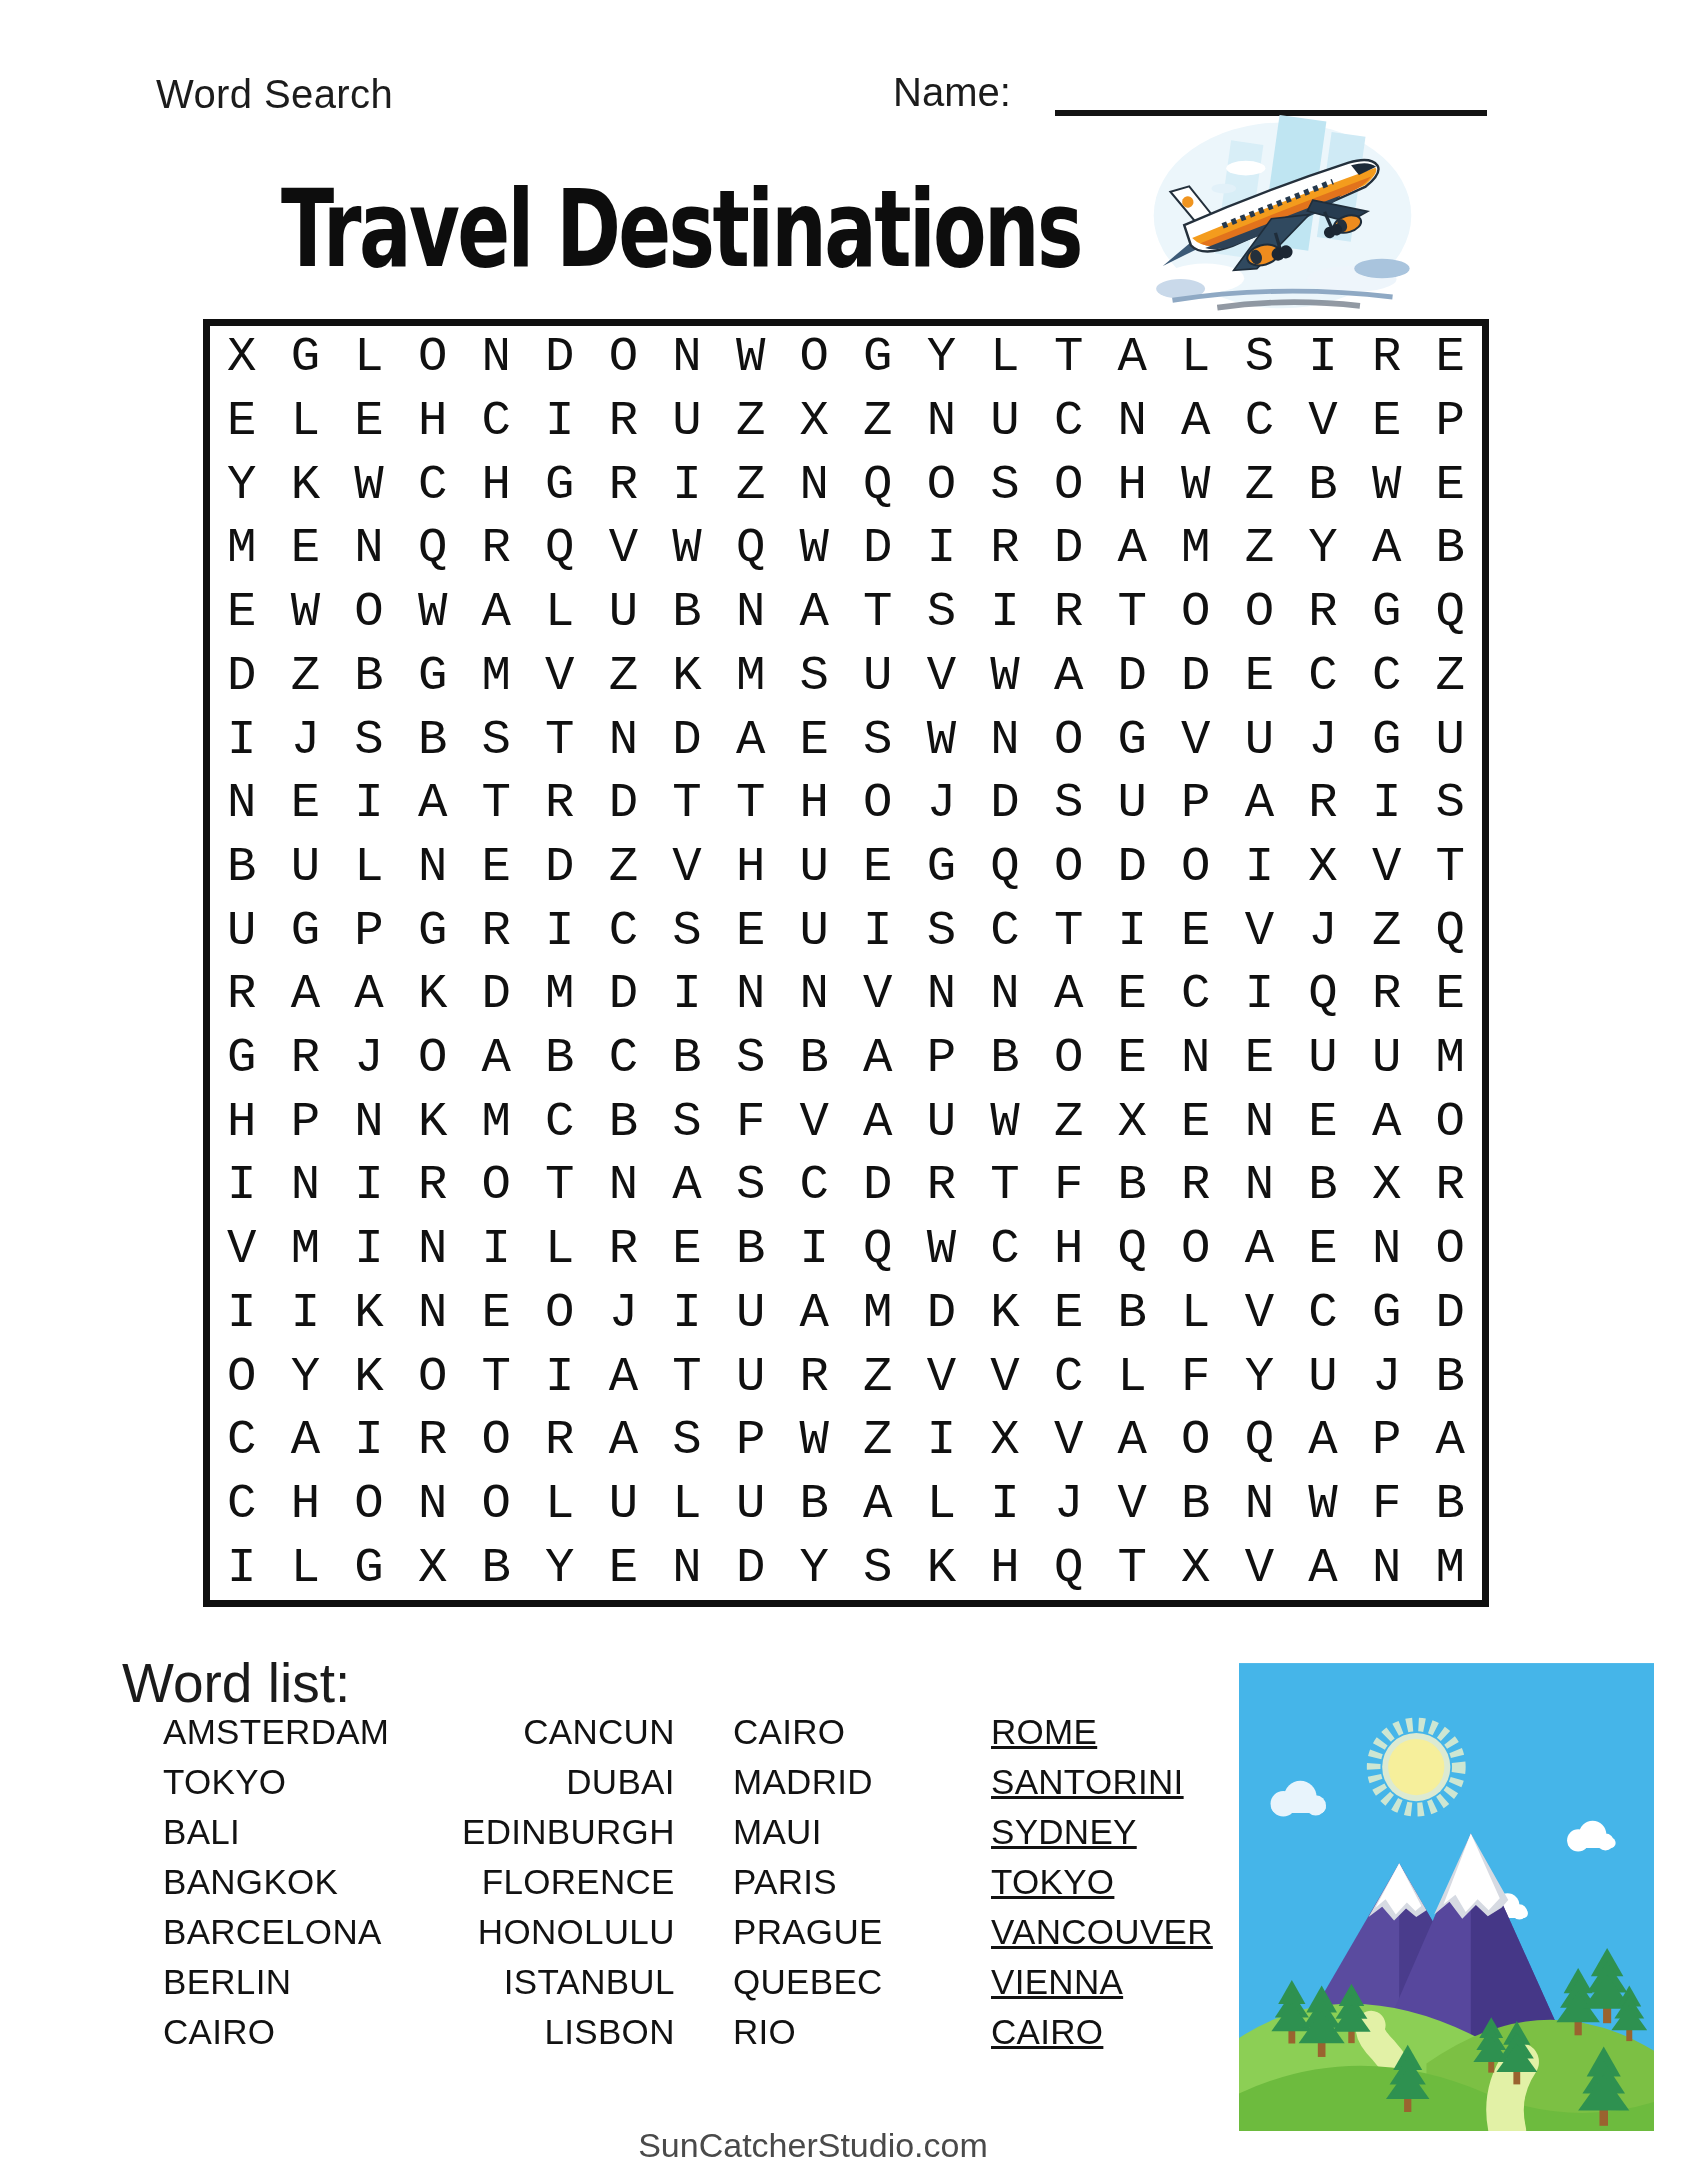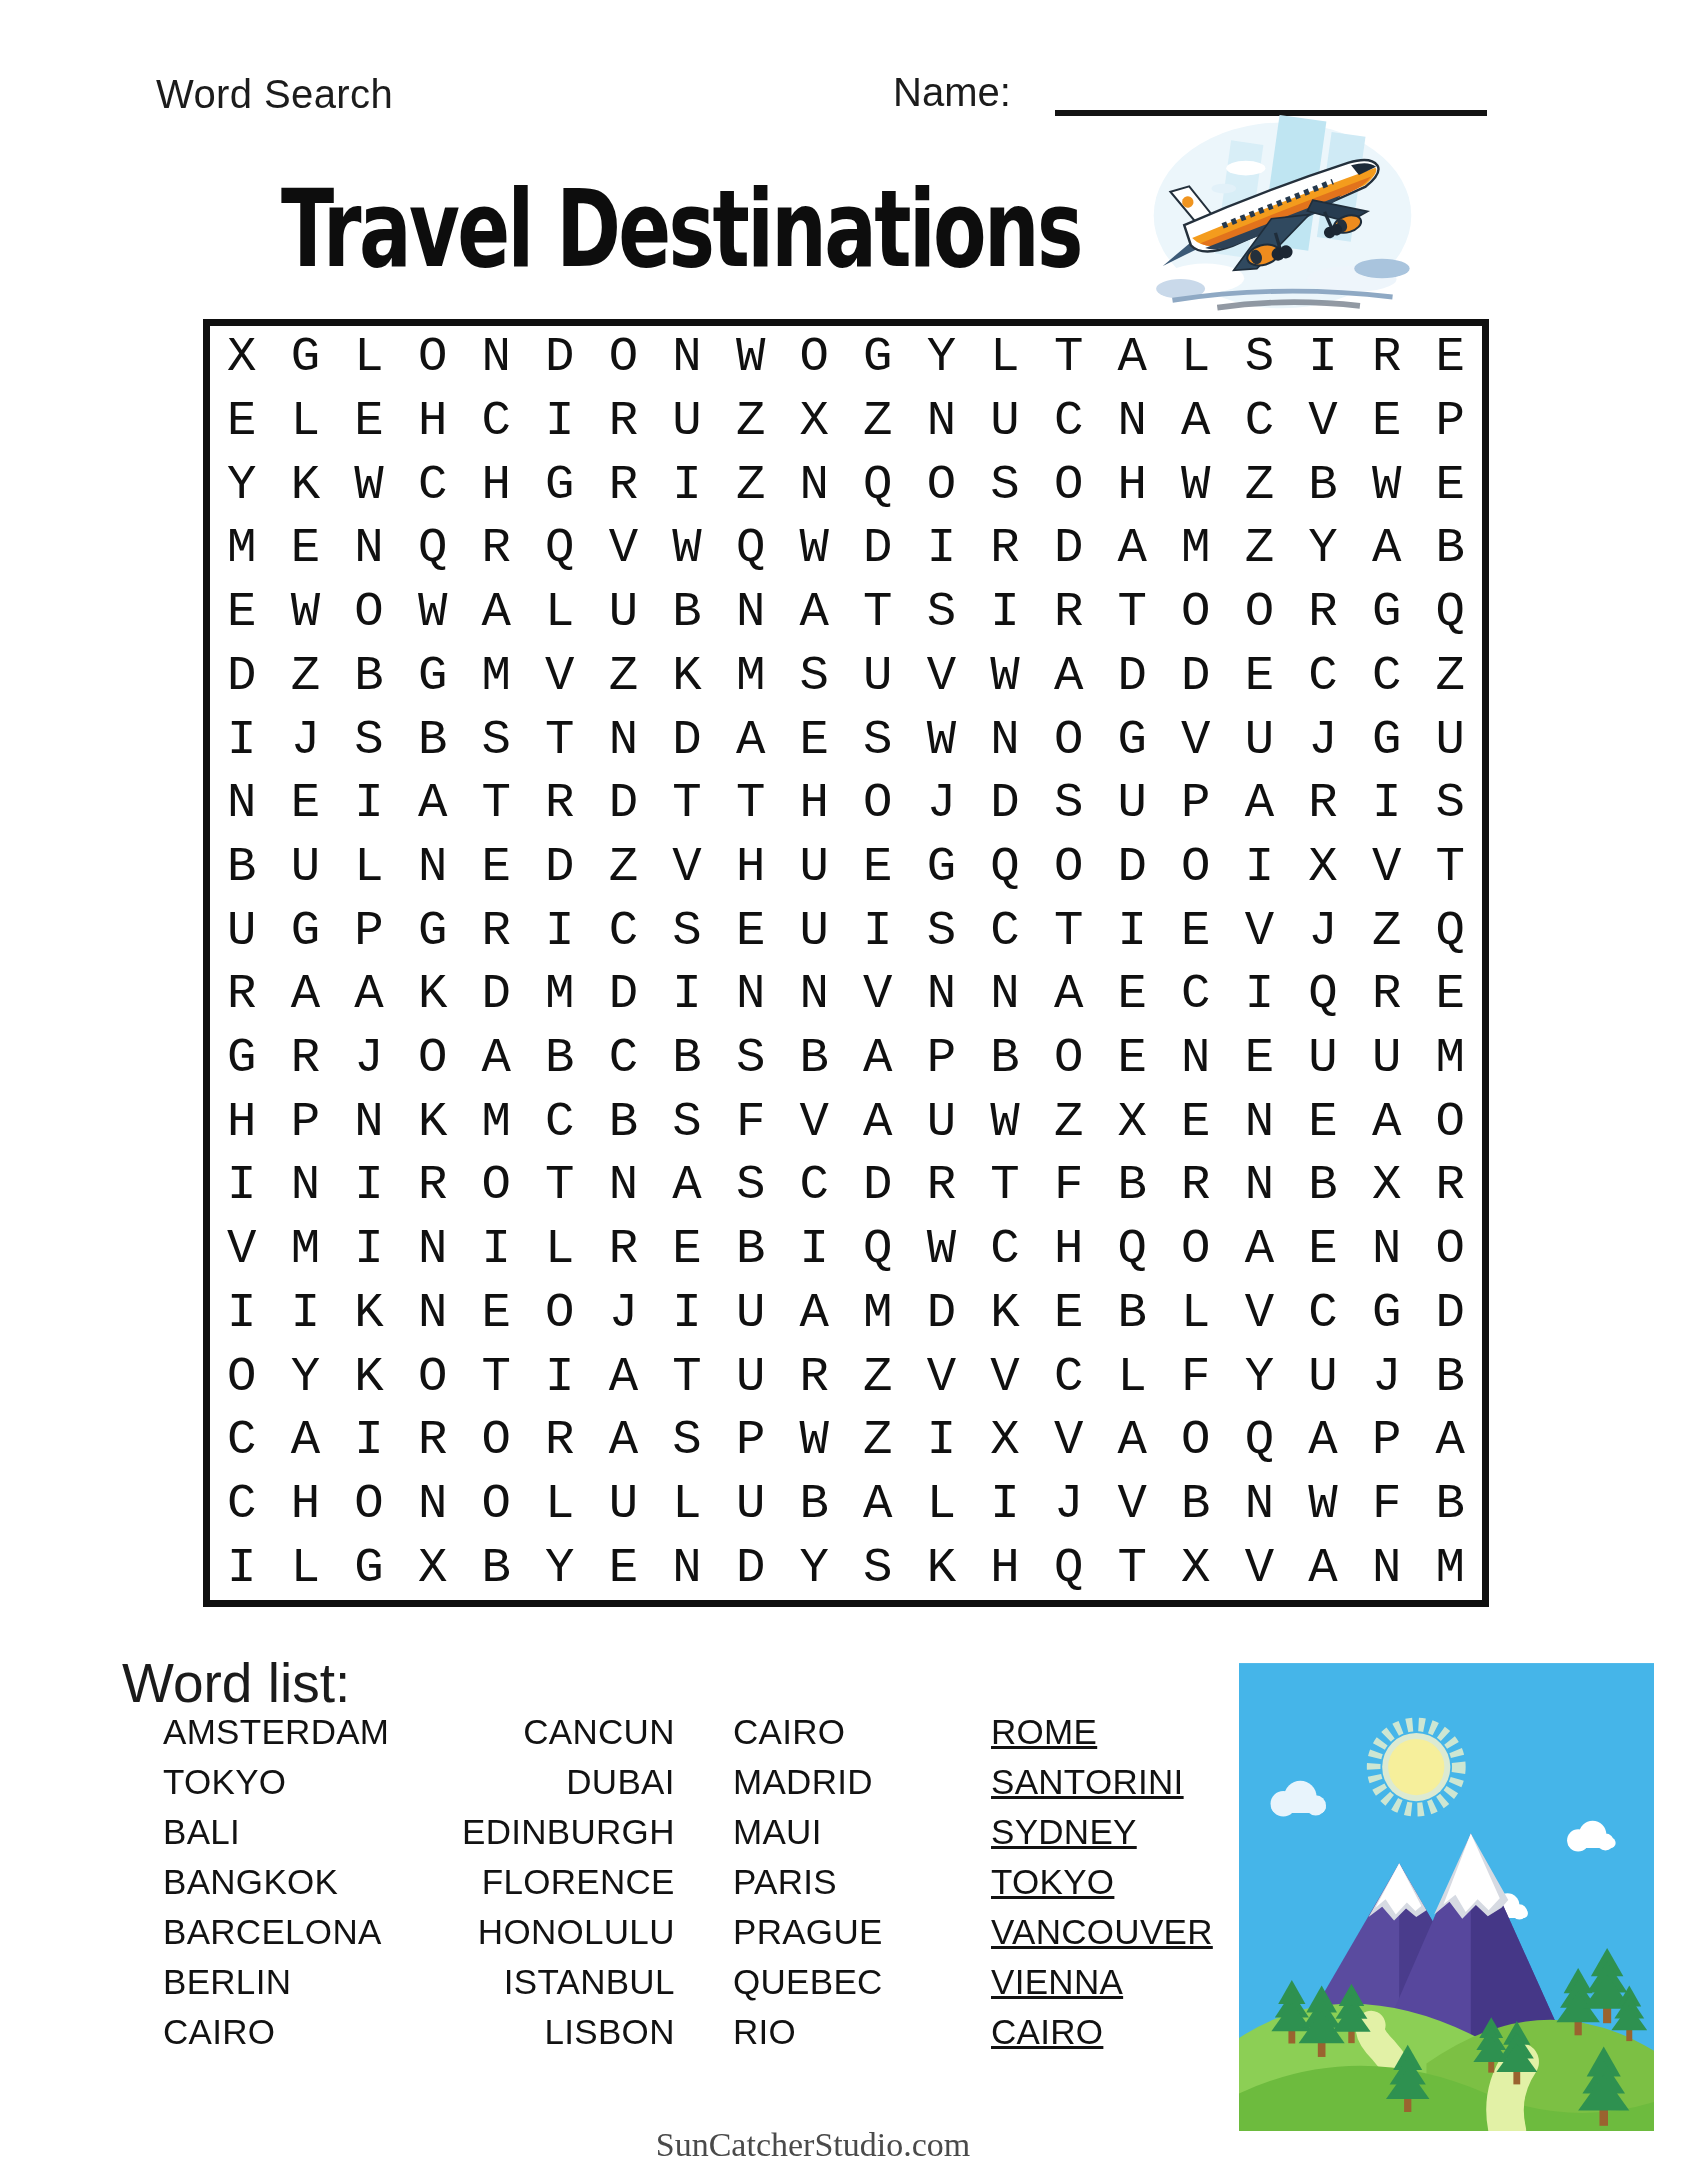--- a/index.html
+++ b/index.html
@@ -36,21 +36,21 @@
     font-size:49px;font-weight:400;color:#101010;line-height:1;
   }
 
   
   .wordlist-label{left:122px;top:1651px;font-size:55px;font-weight:400;color:#1b1b1b;}
   .word-col{position:absolute;top:1707px;font-size:35px;color:#121212;line-height:50px;letter-spacing:0.3px;}
   .col-1{left:163px;} .col-2{left:462px;text-align:right;} .col-3{left:733px;} .col-4{left:991px;text-decoration:underline;}
 
   .landscape-svg{left:1239px;top:1663px;width:415px;height:468px;}
 
-  .footer{left:0;top:2126px;width:1626px;text-align:center;font-size:34px;color:#4a4a4a;font-family:Liberation Serif, serif;}
+  .footer{left:0;top:2126px;width:1626px;text-align:center;font-size:34px;color:#4a4a4a;}
 </style>
 </head>
 <body>
 
 <div class="abs doc-type">Word Search</div>
 <div class="abs name-label">Name:</div>
 <div class="abs name-line"></div>
 
 <div class="abs title">Travel Destinations</div>
 

